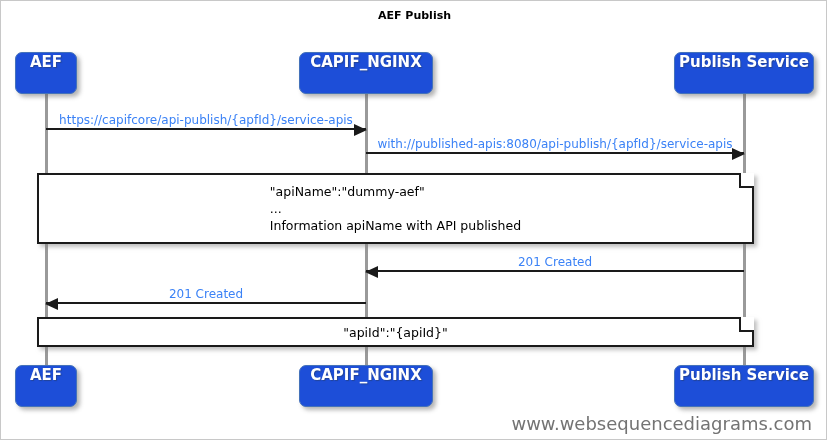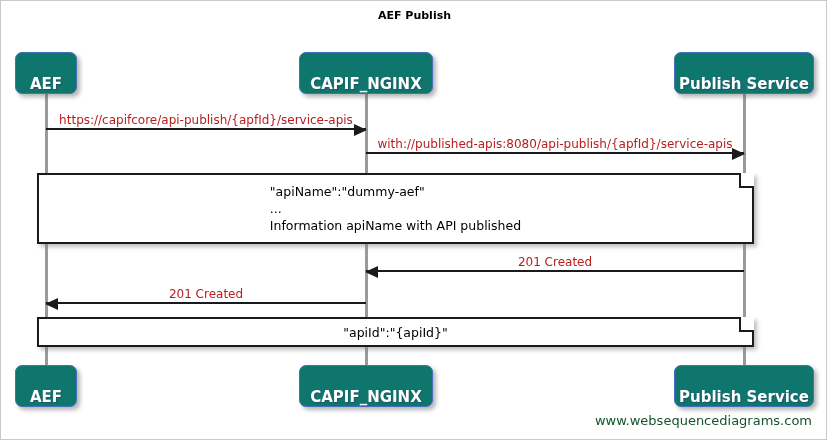--- a/index.html
+++ b/index.html
@@ -40,26 +40,26 @@
     width: 3px;
     background: #9a9a9a;
     top: 92px;
     height: 278px;
   }
 
   
   .participant {
     position: absolute;
     height: 42px;
-    background: #0f766e;
+    background: #1d4ed8;
     border: 1px solid #4472ba;
     border-radius: 7px;
     box-shadow: 3px 3px 4px rgba(90,90,90,0.45);
     display: flex;
-    align-items: flex-end;
+    align-items: flex-start;
     justify-content: center;
     box-sizing: border-box;
   }
   .participant .plabel {
     color: #ffffff;
     font-size: 15px;
     font-weight: bold;
     white-space: nowrap;
     text-shadow: 1px 1px 1px rgba(40,60,100,0.55);
   }
@@ -77,21 +77,21 @@
     height: 0;
     border-top: 2px solid #1a1a1a;
   }
   .msg-label {
     position: absolute;
     left: 0;
     right: 0;
     bottom: 3px;
     text-align: center;
     font-size: 12px;
-    color: #b91c1c;
+    color: #3b82f6;
     white-space: nowrap;
     line-height: 14px;
   }
   .arrowhead {
     position: absolute;
     bottom: -6px;
     width: 0;
     height: 0;
     border-top: 6px solid transparent;
     border-bottom: 6px solid transparent;
@@ -148,22 +148,22 @@
   .note-text.single {
     align-items: center;
     justify-content: center;
   }
 
   
   .footer {
     position: absolute;
     right: 14px;
     top: 412px;
-    font-size: 13px;
-    color: #14532d;
+    font-size: 18px;
+    color: #737373;
     white-space: nowrap;
   }
 </style>
 </head>
 <body>
 
 <div id="canvas">
 
   <div class="diagram-title">AEF Publish</div>
 

